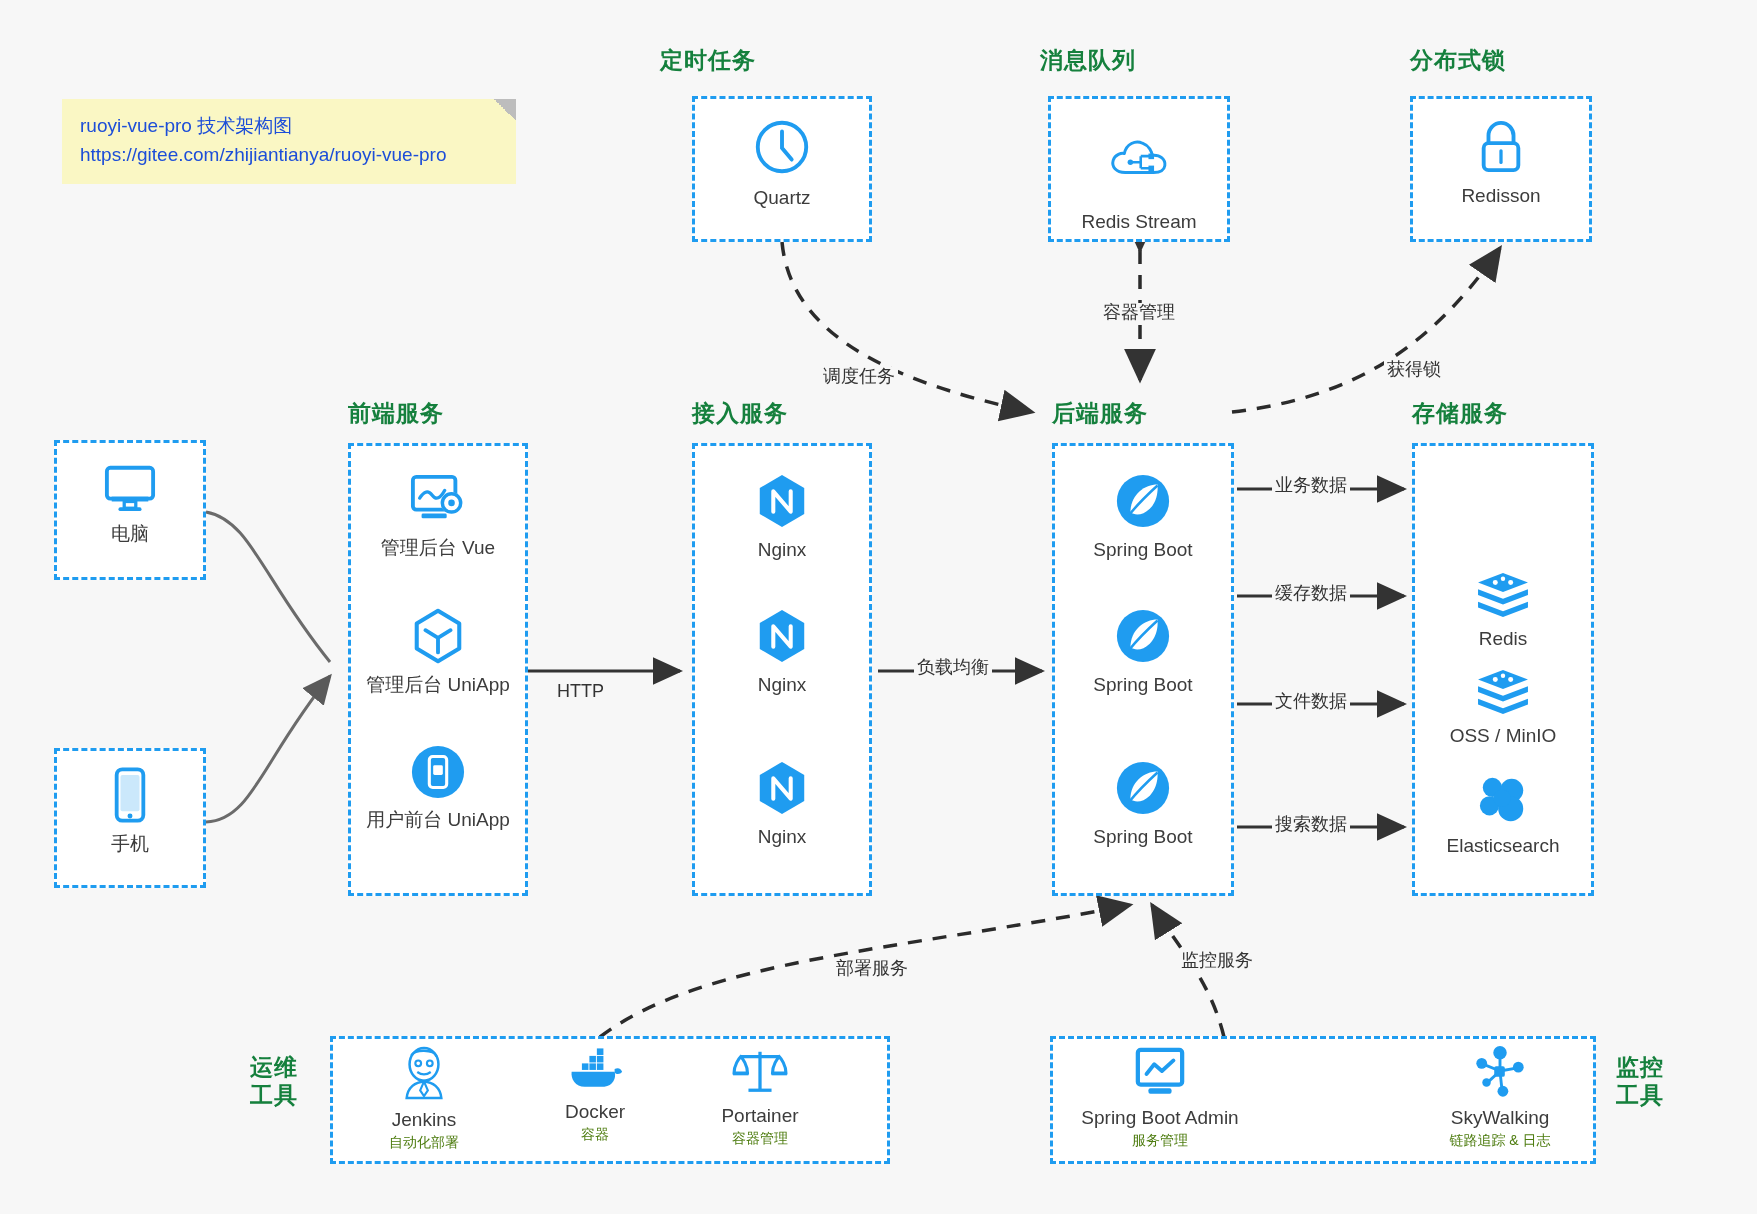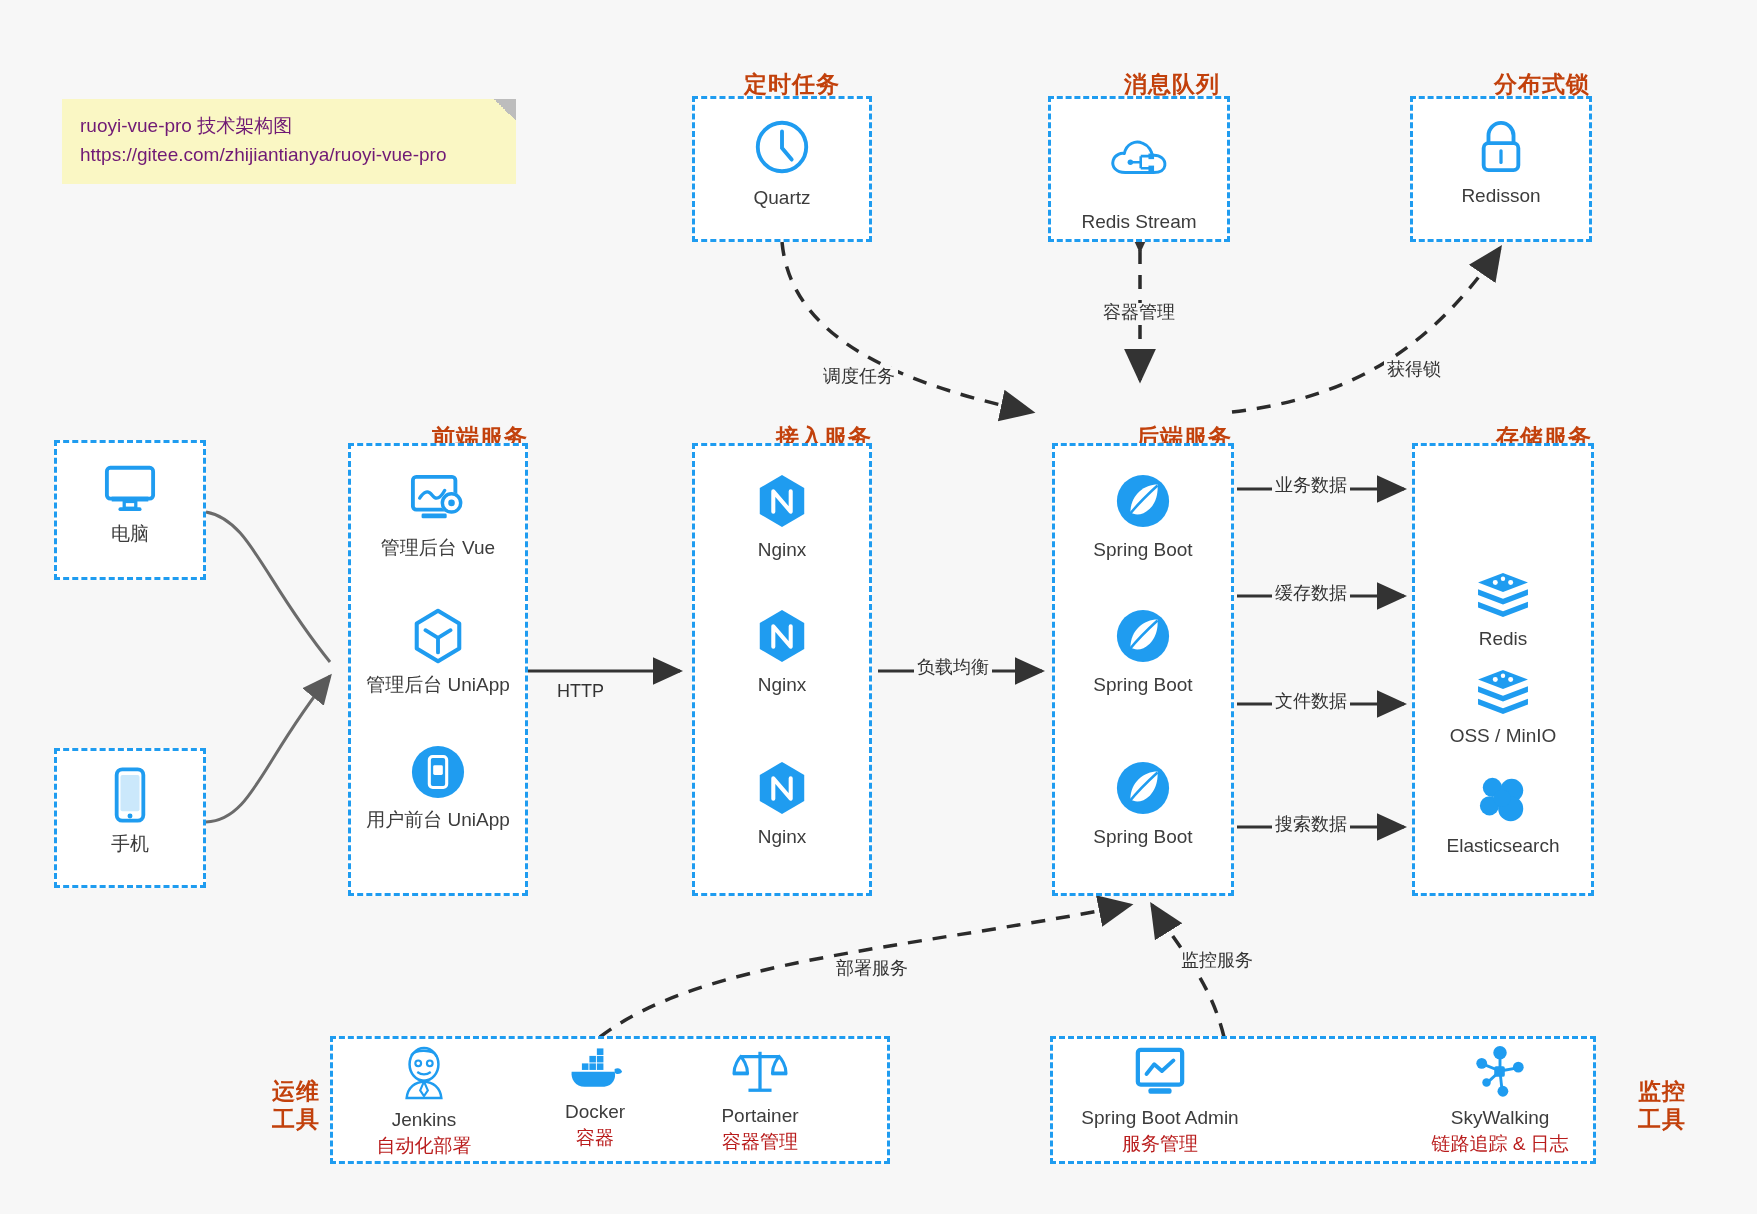--- a/index.html
+++ b/index.html
@@ -11,35 +11,35 @@
     position:relative;
   }
   #stage{position:absolute;left:0;top:0;width:1757px;height:1214px;}
   svg.edges{position:absolute;left:0;top:0;width:1757px;height:1214px;pointer-events:none;}
   .dashbox{
     position:absolute;box-sizing:border-box;
     border:3px dashed #1F9CF0;
     background:#ffffff;
   }
   .grouptitle{
-    position:absolute;color:#c2410c;font-weight:bold;font-size:23px;
-    letter-spacing:1px;white-space:nowrap;text-align:right;margin-top:24px;
+    position:absolute;color:#15803d;font-weight:bold;font-size:23px;
+    letter-spacing:1px;white-space:nowrap;text-align:left;
   }
   .grouptitle.side{line-height:1.22;}
 
   .cell{position:absolute;display:flex;flex-direction:column;align-items:center;justify-content:flex-start;}
   .cell .lbl{font-size:19px;color:#3c3c3c;white-space:nowrap;text-align:center;line-height:1.35;margin-top:7px;}
-  .cell .lbl2{font-size:19px;color:#b91c1c;white-space:nowrap;text-align:center;line-height:1.35;}
+  .cell .lbl2{font-size:14px;color:#4d7c0f;white-space:nowrap;text-align:center;line-height:1.35;}
   .ic{display:block;}
 
   .note{
     position:absolute;background:#FAF7C4;
     box-sizing:border-box;
     padding:13px 18px 14px 18px;
-    color:#701a75;font-size:19px;line-height:1.52;
+    color:#1d4ed8;font-size:19px;line-height:1.52;
     white-space:nowrap;
   }
   .note .fold{
     position:absolute;right:0;top:0;width:22px;height:22px;
     background:linear-gradient(225deg,#bdbdbd 0 50%,transparent 50%);
   }
   .elabel{
     position:absolute;background:#f7f7f7;color:#333;font-size:18px;
     white-space:nowrap;padding:0 3px;line-height:1.1;
   }

